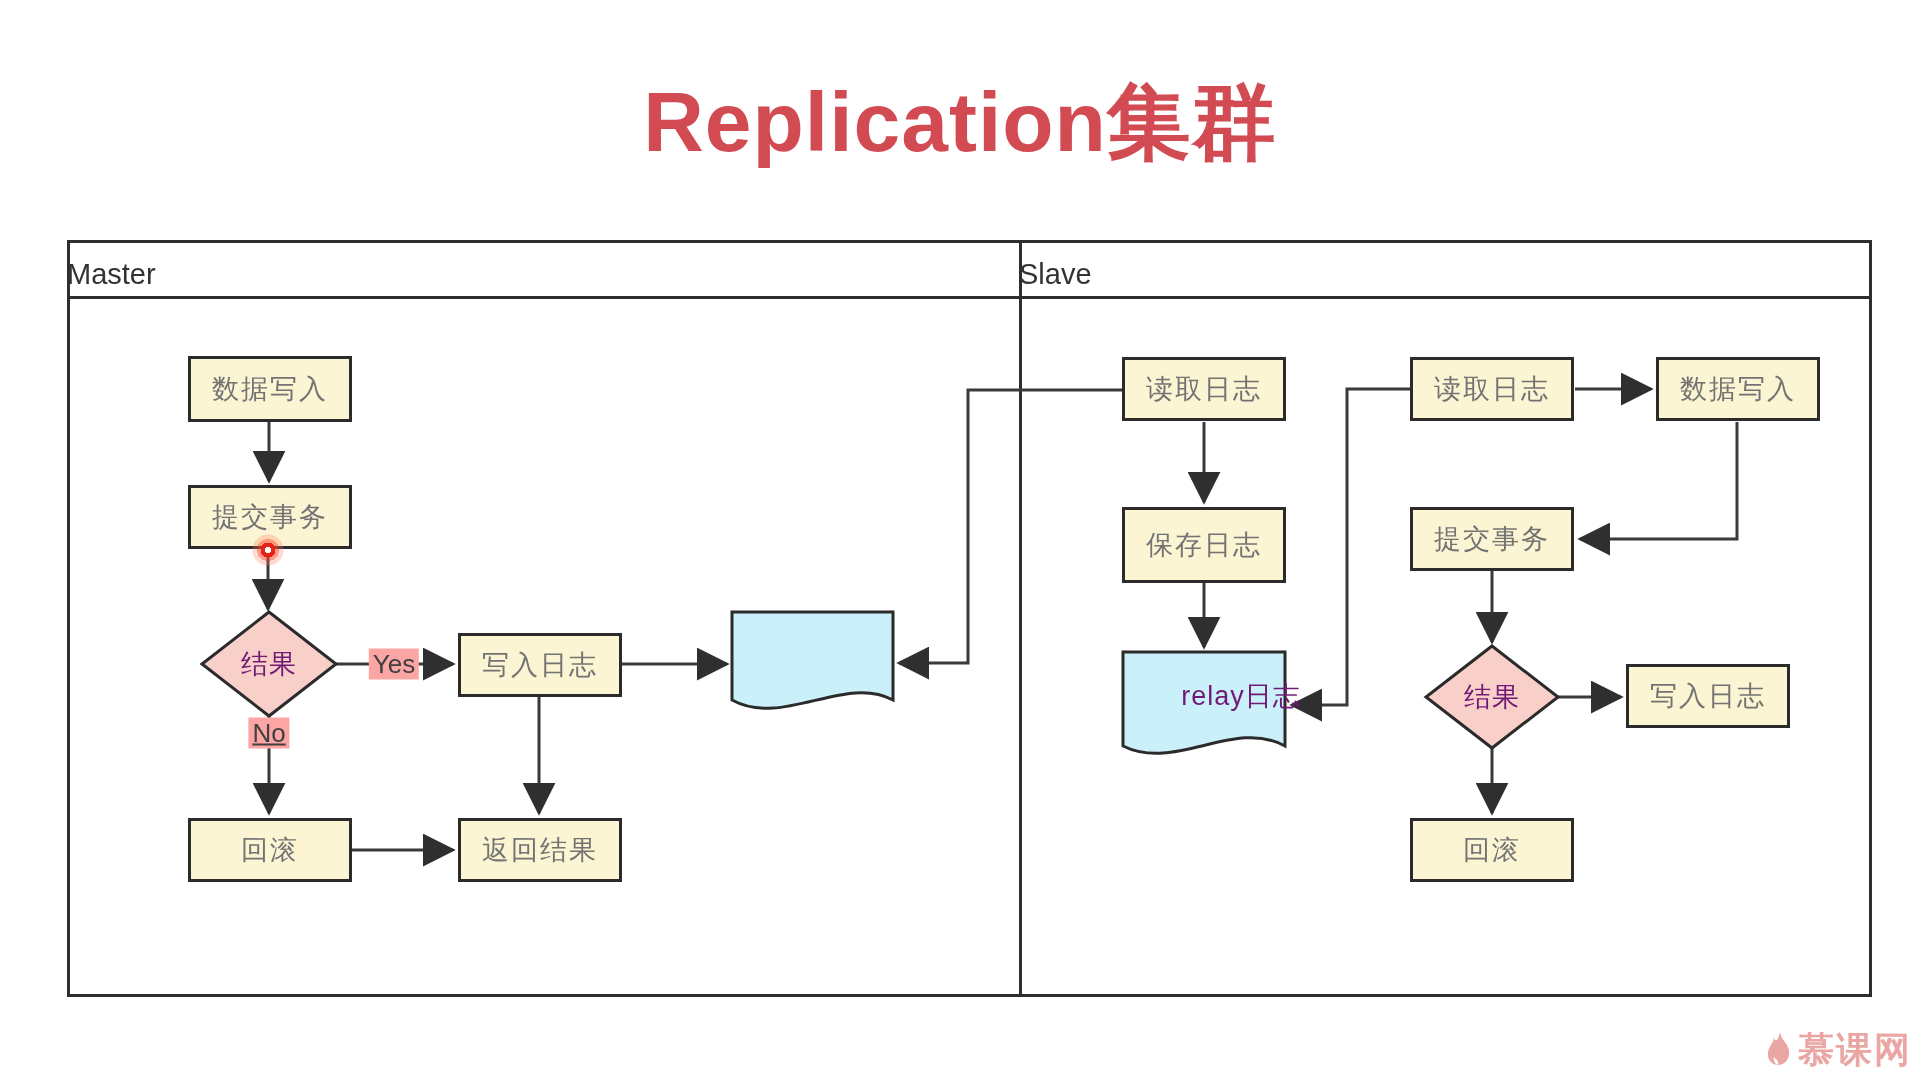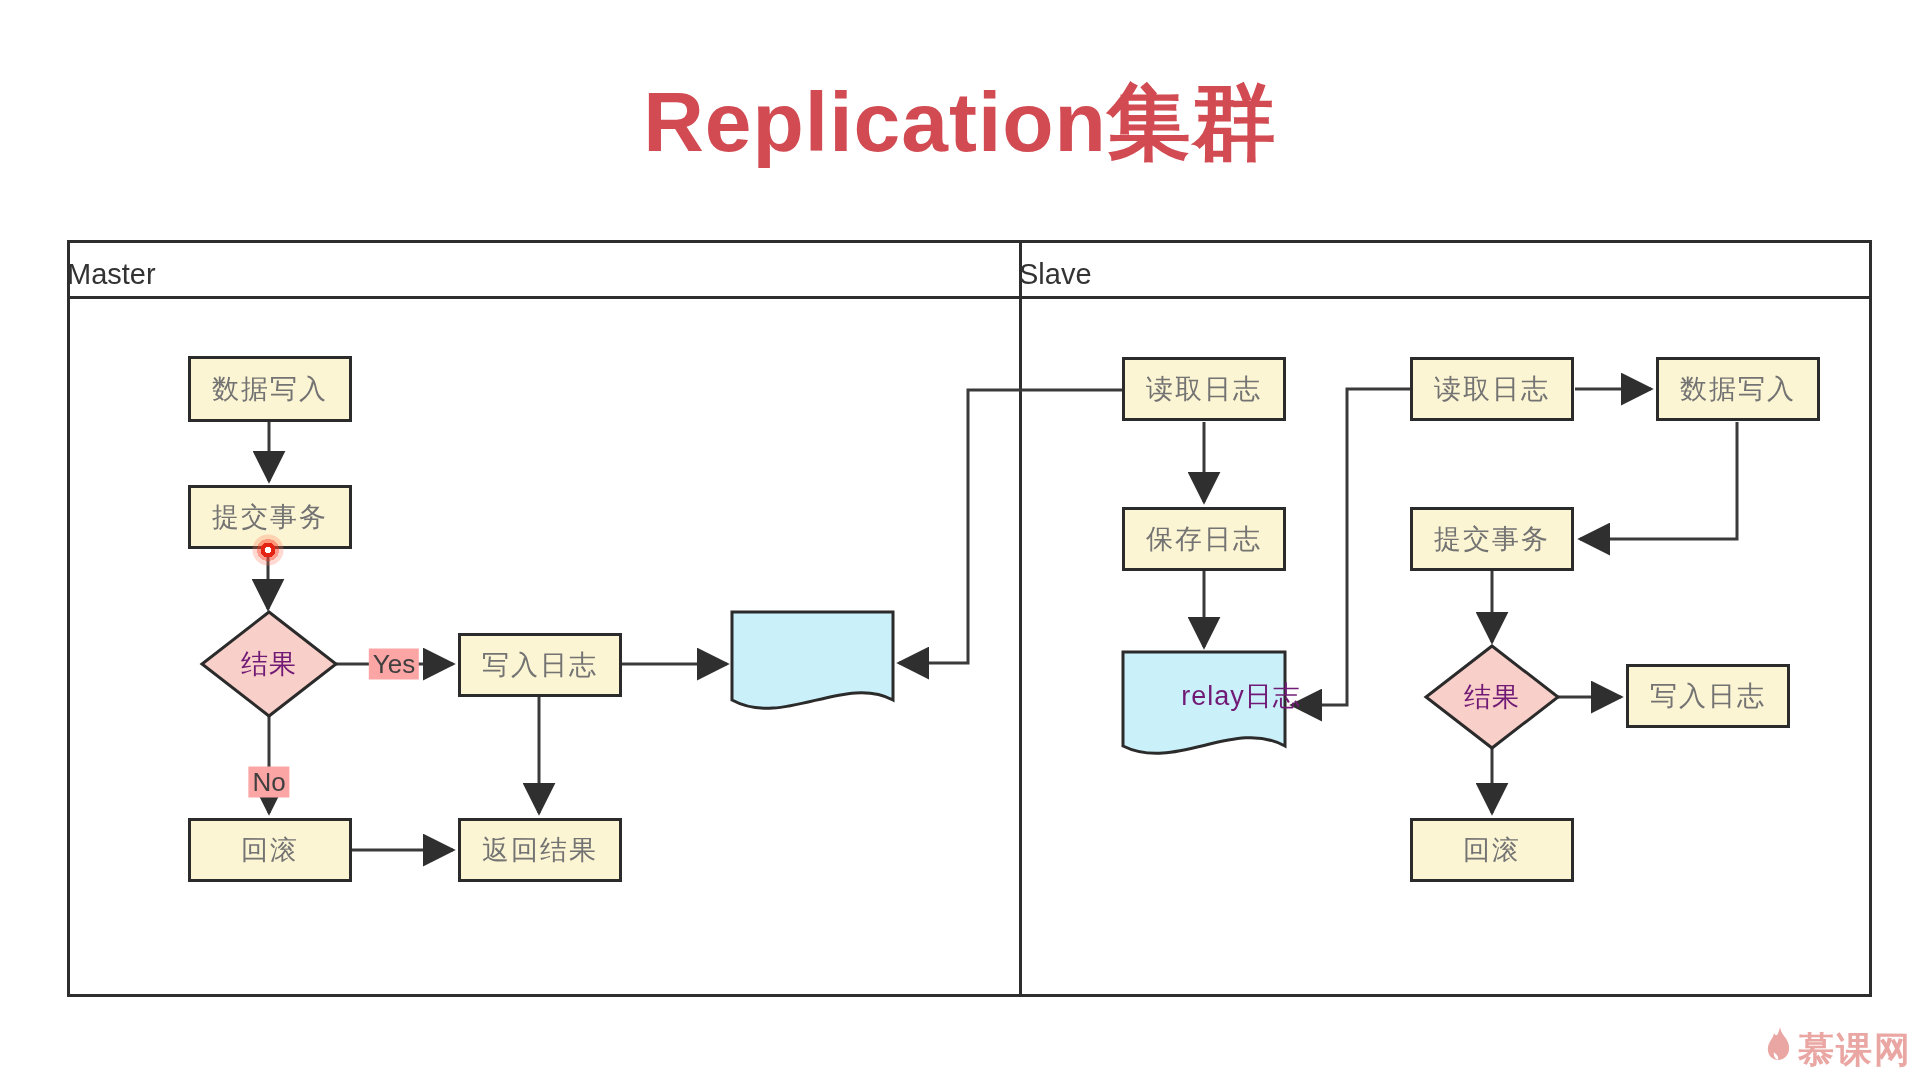--- a/index.html
+++ b/index.html
@@ -34,21 +34,21 @@
 
   svg.overlay{position:absolute;left:0;top:0;width:1920px;height:1080px;pointer-events:none;}
 
   
   .cursor-dot{position:absolute;left:249px;top:531px;width:38px;height:38px;
       background:radial-gradient(circle,#ffffff 0 3px,#e42313 3px 7.5px,
                  rgba(255,70,45,.55) 7.5px 11px,rgba(255,120,90,.28) 11px 15px,
                  rgba(255,120,90,0) 16px);}
 
   
-  .watermark{position:absolute;right:8px;top:1026px;display:flex;align-items:flex-start;gap:4px;}
+  .watermark{position:absolute;right:8px;top:1026px;display:flex;align-items:flex-end;gap:4px;}
   .watermark .brand{font-size:36px;color:#e9a6a2;letter-spacing:2px;font-weight:600;}
 </style>
 </head>
 <body>
 
 <div id="canvas">
 
   <div class="title">Replication集群</div>
 
   <div class="frame"></div>
@@ -93,32 +93,32 @@
 
   <div class="node" style="left:188px;top:356px;width:164px;height:66px;">数据写入</div>
   <div class="node" style="left:188px;top:485px;width:164px;height:64px;">提交事务</div>
   <div class="node" style="left:458px;top:633px;width:164px;height:64px;">写入日志</div>
   <div class="node" style="left:188px;top:818px;width:164px;height:64px;">回滚</div>
   <div class="node" style="left:458px;top:818px;width:164px;height:64px;">返回结果</div>
 
   <div class="shape-label" style="left:202px;top:612px;width:134px;height:104px;">结果</div>
 
   <div class="node" style="left:1122px;top:357px;width:164px;height:64px;">读取日志</div>
-  <div class="node" style="left:1122px;top:507px;width:164px;height:64px;">保存日志</div>
+  <div class="node" style="left:1122px;top:507px;width:164px;height:76px;">保存日志</div>
   <div class="node" style="left:1410px;top:357px;width:164px;height:64px;">读取日志</div>
   <div class="node" style="left:1656px;top:357px;width:164px;height:64px;">数据写入</div>
   <div class="node" style="left:1410px;top:507px;width:164px;height:64px;">提交事务</div>
   <div class="node" style="left:1626px;top:664px;width:164px;height:64px;">写入日志</div>
   <div class="node" style="left:1410px;top:818px;width:164px;height:64px;">回滚</div>
 
   <div class="shape-label" style="left:1426px;top:646px;width:132px;height:102px;">结果</div>
   <div class="shape-label" style="left:1123px;top:660px;width:162px;height:72px;margin-left:37px;">relay日志</div>
 
   <div class="edge-label" style="left:394px;top:664px;">Yes</div>
-  <div class="edge-label" style="left:269px;top:782px;">No</div>
+  <div class="edge-label" style="left:269px;top:733px;text-decoration:underline;">No</div>
 
   <div class="cursor-dot"></div>
 
   <div class="watermark">
     <svg width="30" height="44" viewBox="0 0 30 44">
       <path d="M16,1 C17,9 24,12 25,20 C26,28 21,34 14,34 C7,34 3,28 4,21 C5,15 9,13 10,7 C12,11 14,10 16,1 Z
                M14,34 C11,33 9,30 10,26 C12,29 15,29 14,34 Z" fill="#e9a6a2" fill-rule="evenodd"></path>
     </svg>
     <span class="brand">慕课网</span>
   </div>

